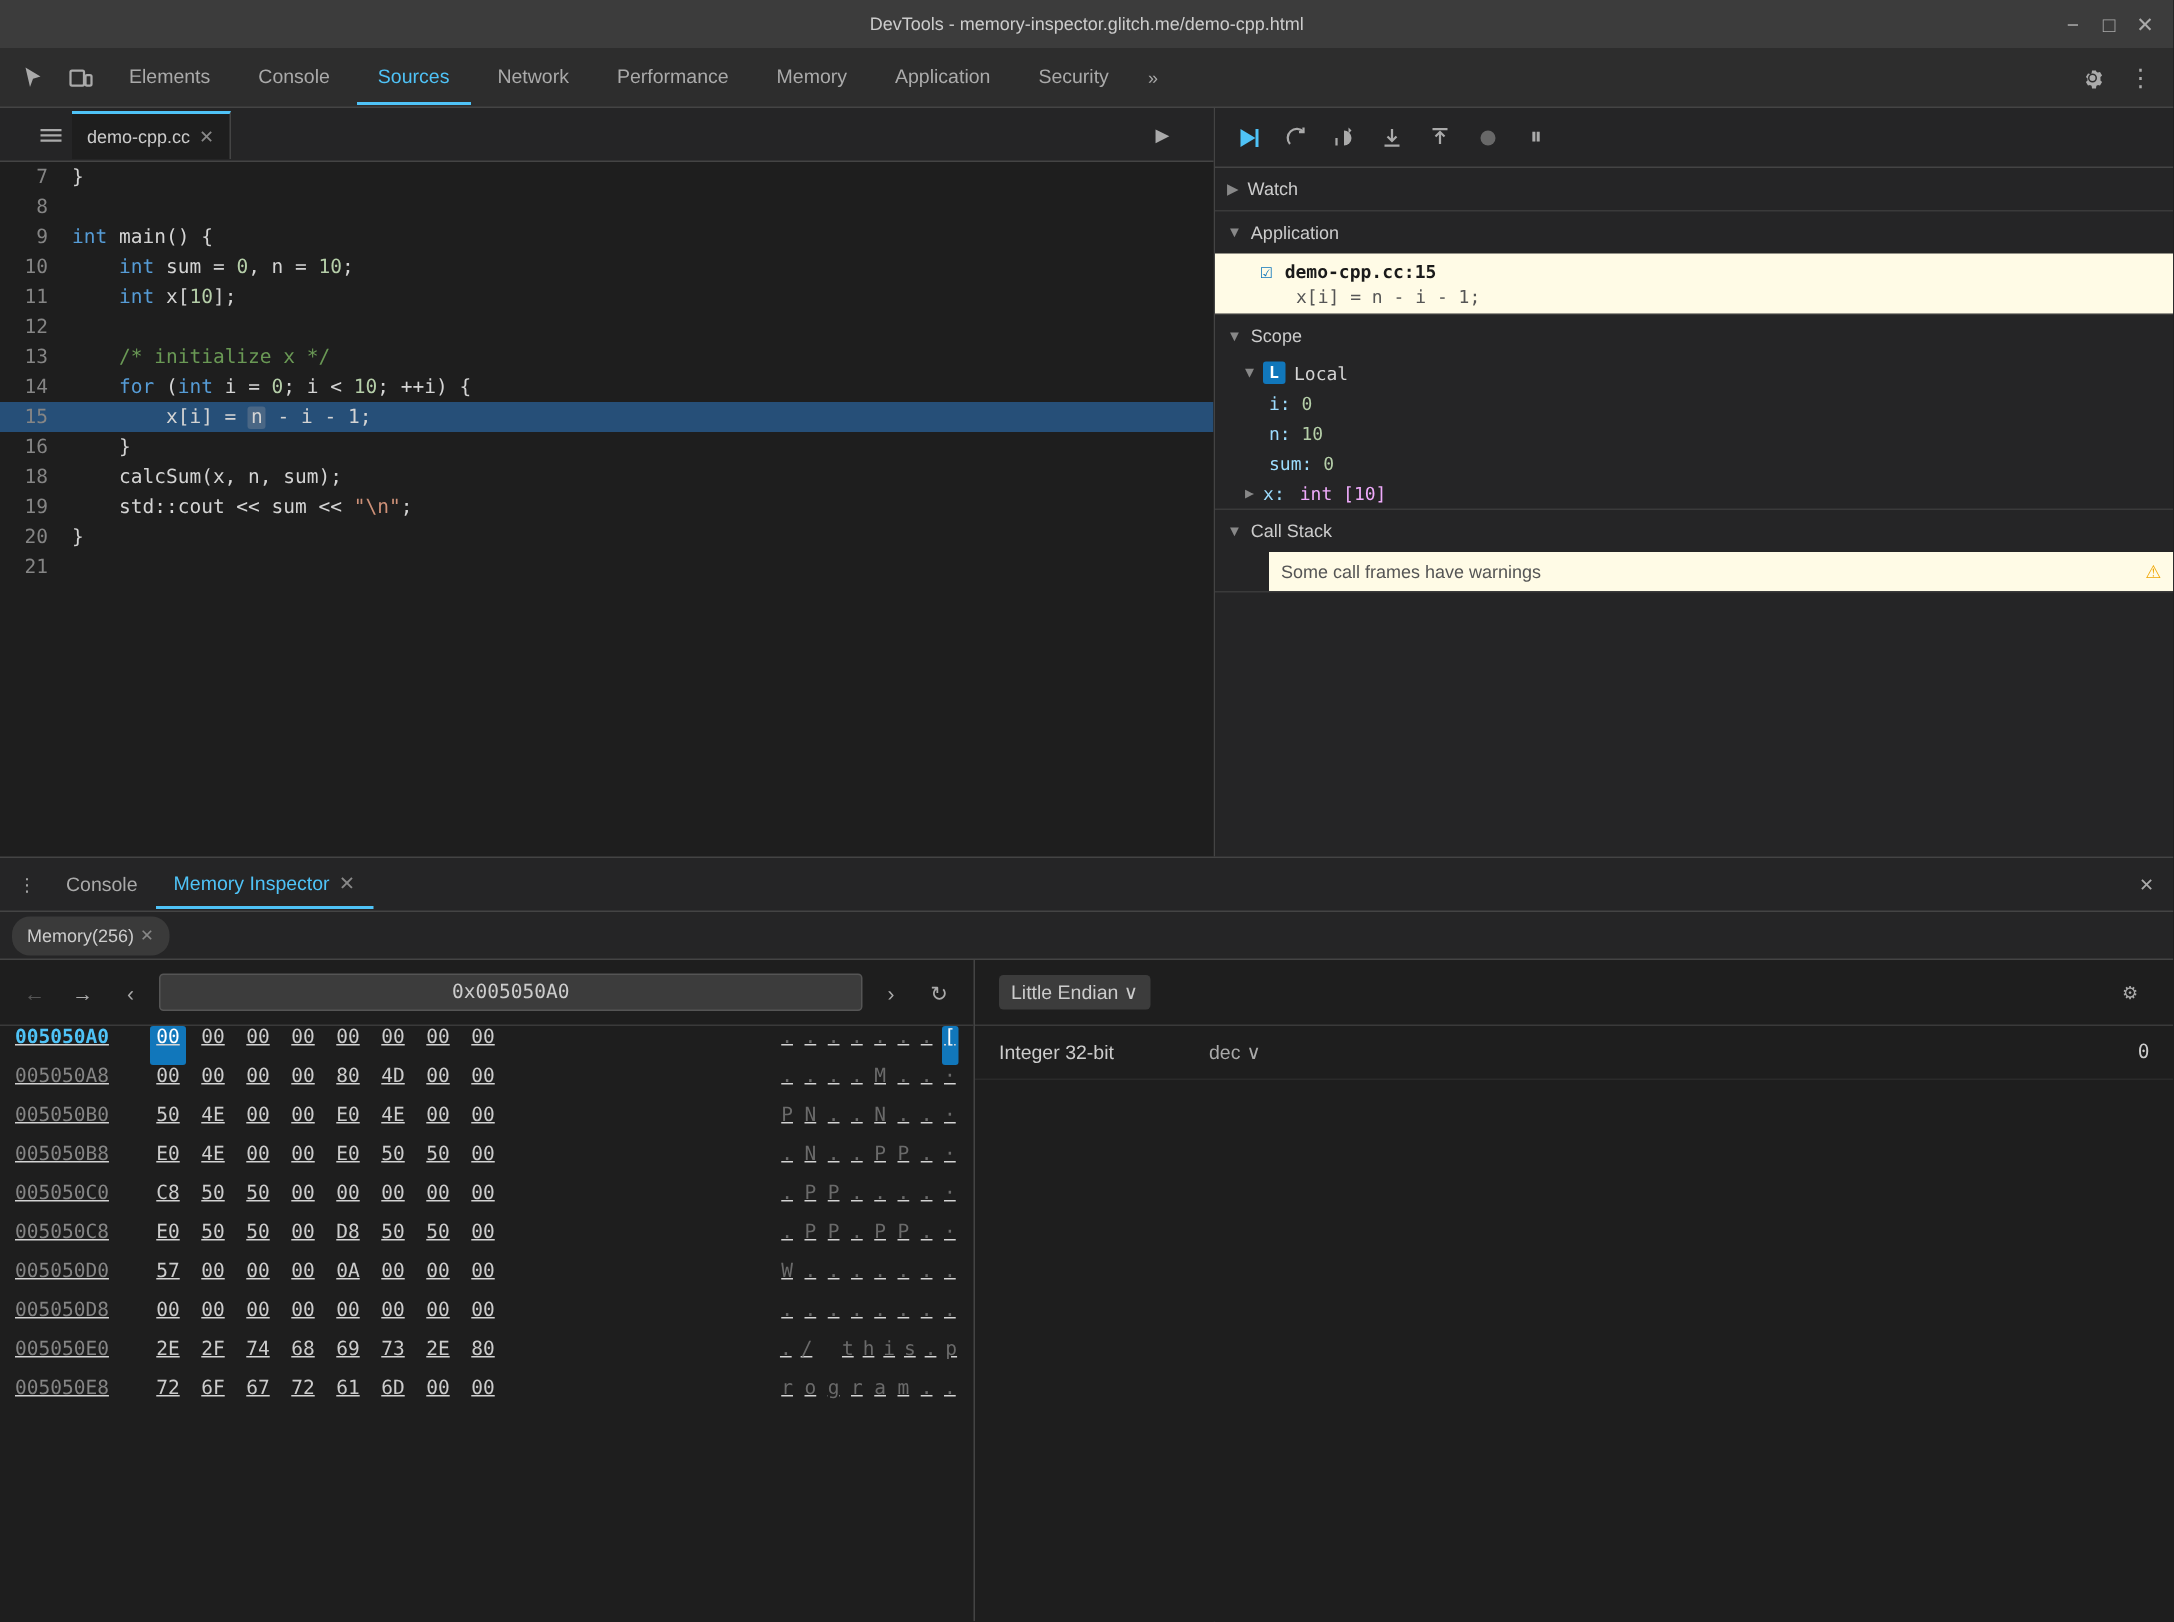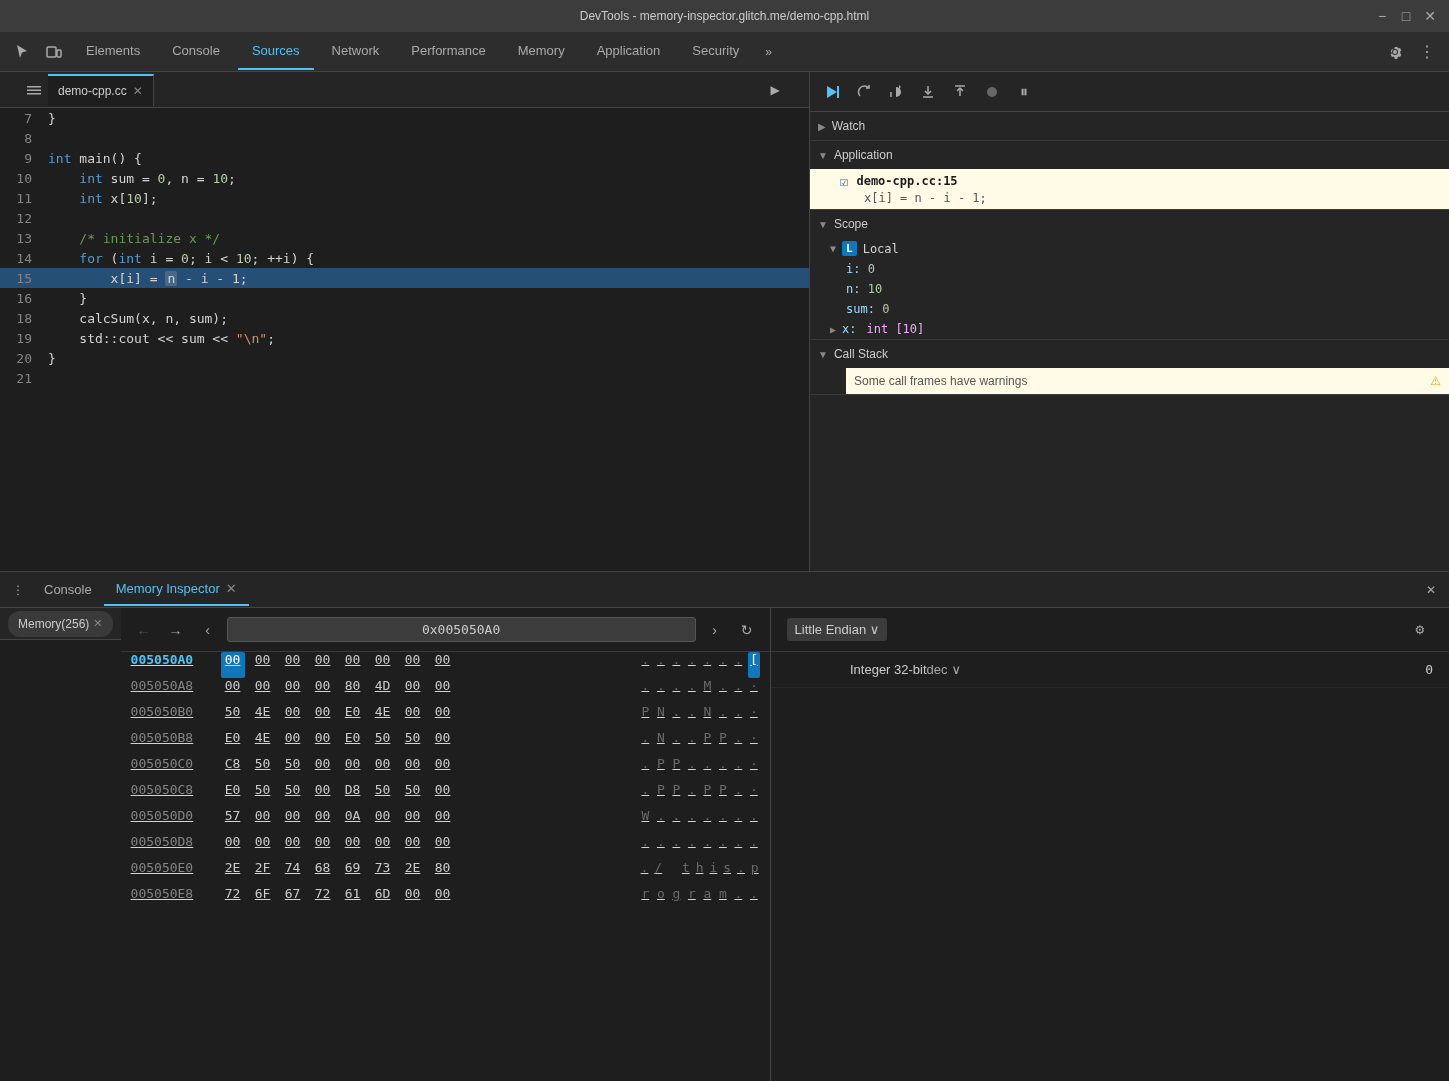--- a/index.html
+++ b/index.html
@@ -334,21 +334,21 @@
       align-items: center;
       justify-content: center;
       color: #aaa;
       cursor: pointer;
     }
 
     
     .memory-content {
       flex: 1;
       display: flex;
-      flex-direction: row;
+      flex-direction: column;
       overflow: hidden;
     }
 
     .memory-subtab-bar {
       height: 32px;
       background: #252526;
       display: flex;
       align-items: center;
       padding: 0 8px;
       gap: 4px;
@@ -507,21 +507,20 @@
       cursor: pointer;
       color: #aaa;
     }
 
     .inspector-row {
       display: flex;
       align-items: center;
       height: 36px;
       padding: 0 16px;
       border-bottom: 1px solid #2a2a2a;
-      text-align: right;
     }
     .inspector-type {
       width: 140px;
       color: #ccc;
       font-size: 13px;
     }
     .inspector-format {
       display: flex;
       align-items: center;
       gap: 4px;

